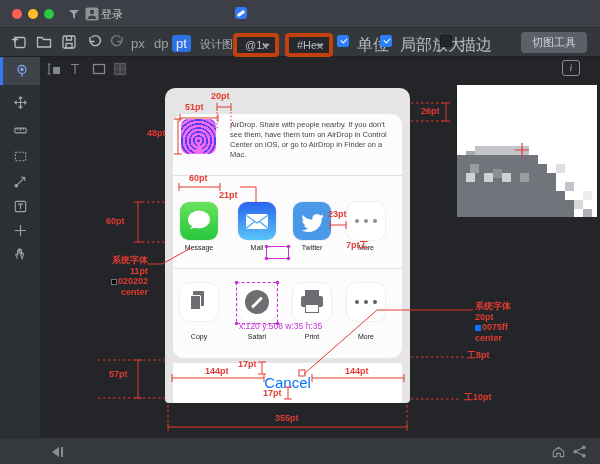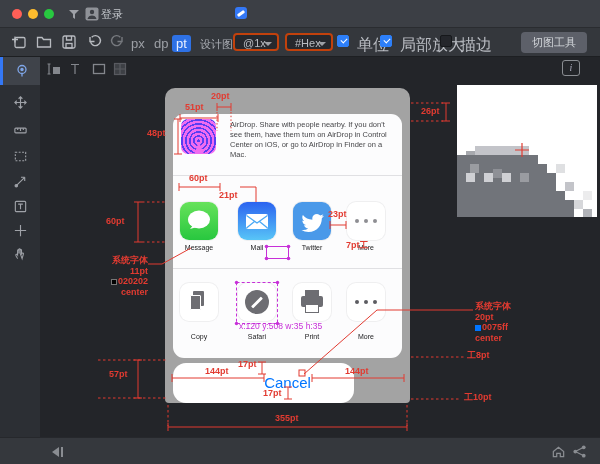--- a/index.html
+++ b/index.html
@@ -17,45 +17,45 @@
   .login-label{position:absolute;left:101px;top:7px;font-size:11px;color:#c3c6cb;text-align:right;}
   .win-title{position:absolute;left:250px;top:7px;font-size:11px;color:#cfd2d7;}
   .appic{position:absolute;left:235px;top:7px;width:12px;height:12px;border-radius:3px;background:#3478f6;}
   .appic:after{content:"";position:absolute;left:2px;top:5px;width:8px;height:3px;background:#fff;border-radius:1px;transform:rotate(-35deg);}
   
   .toolbar{position:absolute;left:0;top:28px;width:600px;height:29px;background:var(--tool-bg);border-bottom:1px solid #1d1f22;}
   .tbtn{position:absolute;top:5px;width:18px;height:18px;color:#b8bbc0;}
   .unit{position:absolute;top:7px;font-size:13px;color:#9da0a6;padding:1px 4px;border-radius:3px;}
   .unit.active{background:var(--accent);color:#eaf1ff;}
   .tlabel{position:absolute;top:9px;font-size:11px;color:#a9acb2;}
-  .select{position:absolute;top:5px;height:18px;background:#26282d;border:2px solid #c2410c;border-radius:4px;color:#b9bcc2;font-size:11px;line-height:16px;padding:0 18px 0 8px;}
+  .select{position:absolute;top:5px;height:24px;background:#26282d;border:4px solid #c2410c;border-radius:4px;color:#b9bcc2;font-size:11px;line-height:16px;padding:0 18px 0 8px;}
   .select .caret{position:absolute;right:5px;top:7px;width:0;height:0;border-left:4px solid transparent;border-right:4px solid transparent;border-top:4px solid #9da0a6;}
   .chk{position:absolute;top:7px;display:flex;align-items:flex-start;gap:8px;font-size:16px;color:#b9bcc2;}
   .box{width:12px;height:12px;border-radius:2px;background:#24262b;border:1px solid #16181b;position:relative;}
   .box.on{background:#2d7ff9;border-color:#2d7ff9;}
   .box.on:after{content:"";position:absolute;left:2.5px;top:2px;width:5px;height:3px;border-left:1.5px solid #fff;border-bottom:1.5px solid #fff;transform:rotate(-45deg);}
   .slice-btn{position:absolute;right:13px;top:4px;background:#5d6069;border-radius:4px;color:#d3d6da;font-size:11px;padding:3px 11px;}
   
   .sidebar{position:absolute;left:0;top:57px;width:40px;height:380px;background:var(--side-bg);}
   .tool{position:absolute;left:0;width:40px;height:26px;display:flex;align-items:center;justify-content:center;color:#9fa2a8;}
   .tool.sel{background:#3f434a;height:28px;border-left:3px solid #3478f6;color:#7fa6e8;}
   .canvas{position:absolute;left:40px;top:57px;width:560px;height:380px;background:var(--canvas-bg);overflow:hidden;}
   .subtool{position:absolute;top:4px;width:17px;height:17px;color:#84878d;}
   .info-btn{position:absolute;left:522px;top:3px;width:18px;height:16px;border:1px solid #8a8d92;border-radius:3px;color:#aab;font-size:10px;text-align:center;line-height:14px;font-family:"Liberation Serif",serif;font-style:italic;}
   
-  .sheet{position:absolute;left:125px;top:31px;width:245px;height:315px;background:#a3a3a3;border-radius:10px 10px 4px 4px;}
+  .sheet{position:absolute;left:125px;top:31px;width:245px;height:315px;background:#e5e5e5;border-radius:10px 10px 4px 4px;}
   .card{position:absolute;left:8px;top:26px;width:229px;height:244px;background:#fcfcfd;border-radius:11px;overflow:hidden;}
   .divider{position:absolute;left:0;width:229px;height:1px;background:#e0e0e3;}
   .airdrop-tile{position:absolute;left:8px;top:5px;width:35px;height:35px;border-radius:7px;background:repeating-radial-gradient(circle at 50% 62%, #5b3df2 0 1.5px, #f06cf0 1.5px 4px);}
   .airdrop-tile:after{content:"";position:absolute;left:13px;bottom:0;width:0;height:0;border-left:5px solid transparent;border-right:5px solid transparent;border-bottom:12px solid #f06cf0;}
   .airdrop-text{position:absolute;left:57px;top:6px;width:165px;font-size:7.5px;line-height:10px;color:#47474a;}
   .tile{position:absolute;width:38px;height:38px;border-radius:9px;box-shadow:0 0 0 1px rgba(0,0,0,0.05);}
   .applabel{position:absolute;width:52px;text-align:center;font-size:7px;color:#1b1b1d;}
   .dots span{position:absolute;top:17px;width:4px;height:4px;border-radius:50%;background:#8e8e93;}
-  .cancel-card{position:absolute;left:8px;top:275px;width:181px;height:40px;background:#fff;border-radius:13px;}
+  .cancel-card{position:absolute;left:8px;top:275px;width:229px;height:40px;background:#fff;border-radius:2px;}
   .cancel-txt{position:absolute;left:0;top:11px;width:229px;text-align:center;font-size:15px;color:#0075ff;}
   
   .g{background:#6d6d72;}
   
   .mz{position:absolute;font-size:9px;font-weight:700;color:var(--red);white-space:nowrap;}
   .fontblk{position:absolute;font-size:9px;font-weight:700;color:var(--red);line-height:10.5px;}
   .sw{display:inline-block;width:6px;height:6px;border:1px solid #777;vertical-align:-1px;margin-right:1px;}
   .purp{position:absolute;font-size:8.5px;color:var(--purple);white-space:nowrap;}
   
   .magnifier{position:absolute;left:417px;top:28px;width:140px;height:132px;background:#fff;}

